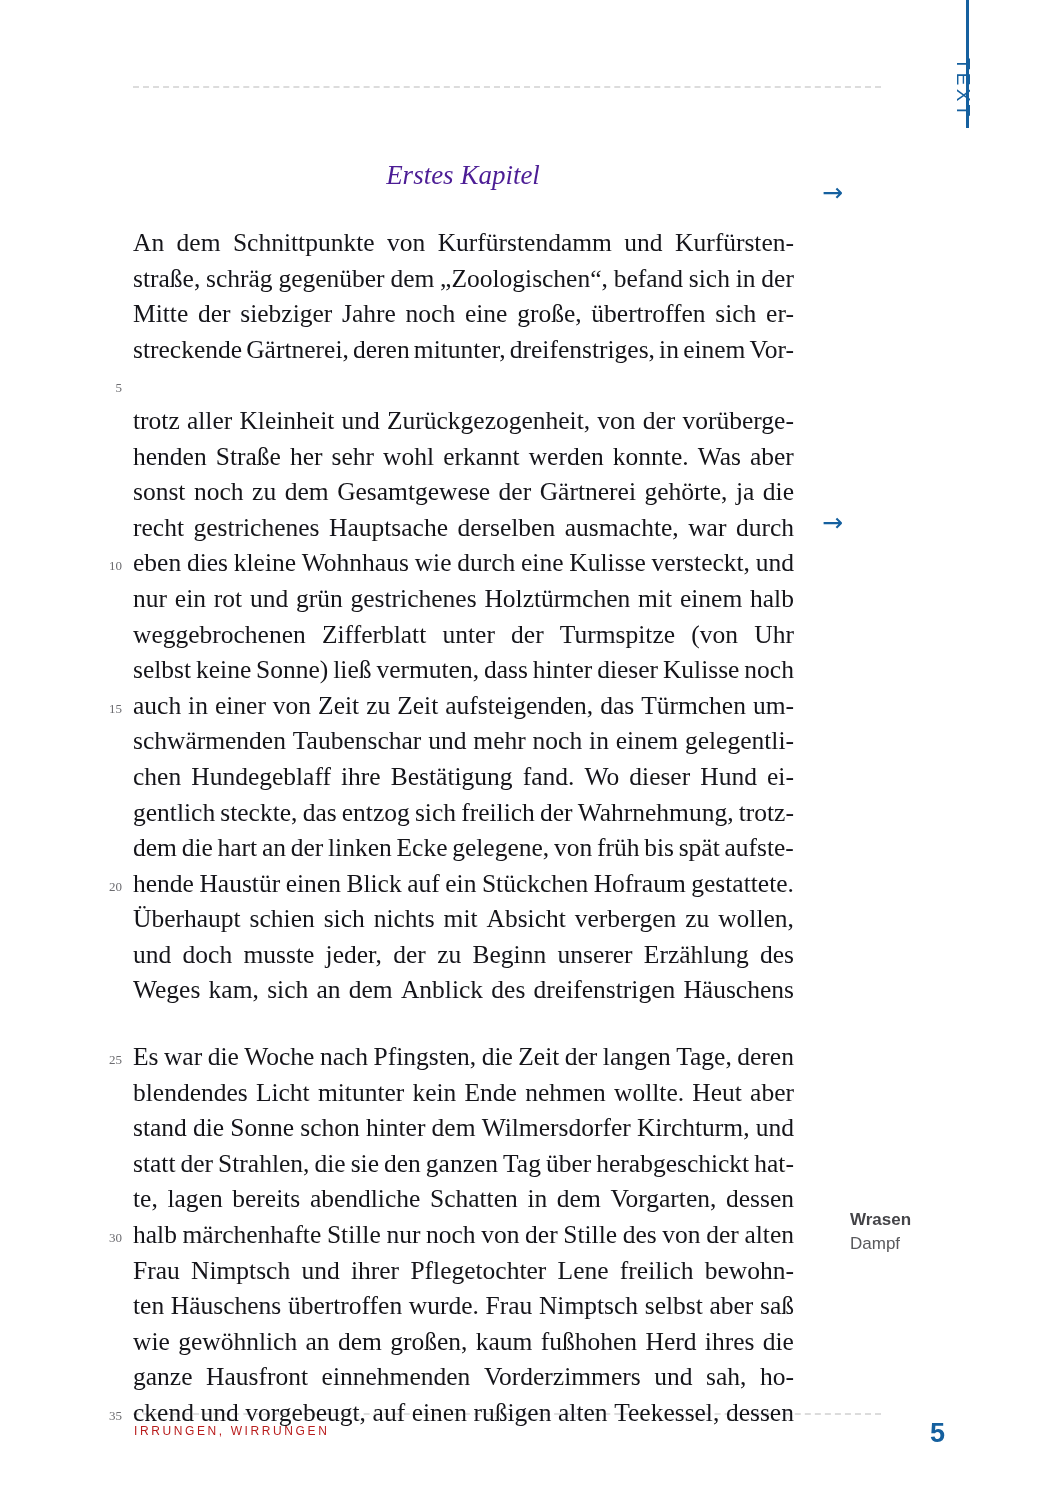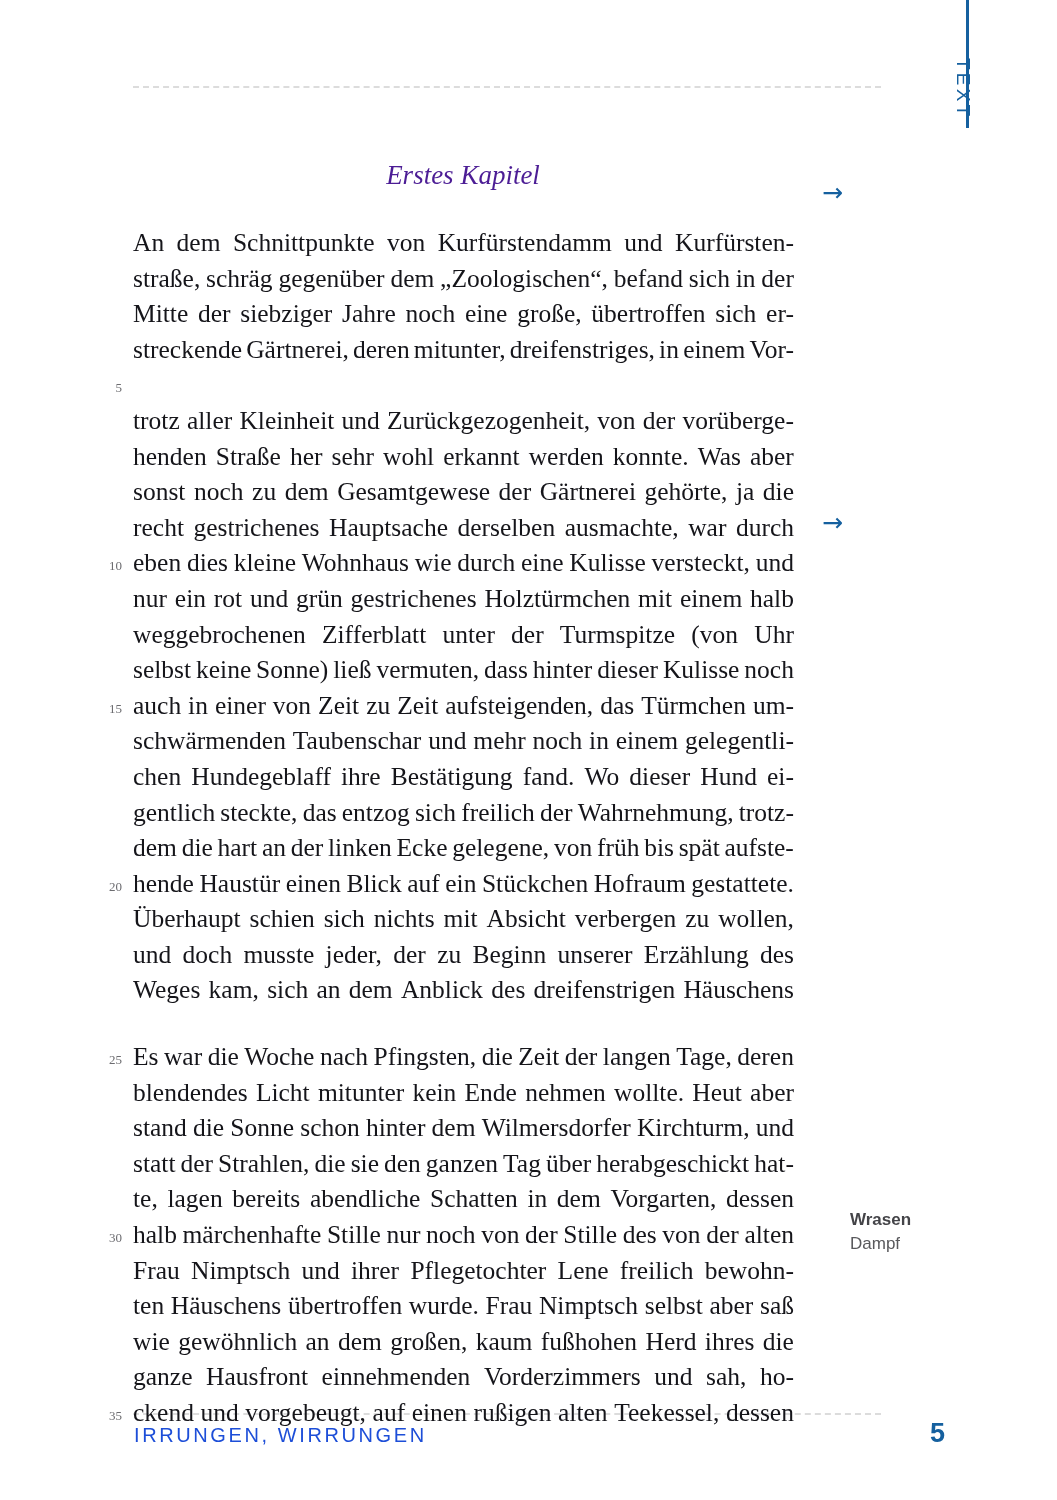--- a/index.html
+++ b/index.html
@@ -130,23 +130,23 @@
     display: block;
   }
   .gloss .sense { display: block; }
 
   
   .footer-title {
     position: absolute;
     left: 134px;
     top: 1424px;
     font-family: "Liberation Sans", sans-serif;
-    font-size: 20px;
+    font-size: 12px;
     letter-spacing: 2.6px;
-    color: #1d4ed8;
+    color: #b91c1c;
   }
   .folio {
     position: absolute;
     left: 930px;
     top: 1418px;
     font-family: "Liberation Sans", sans-serif;
     font-size: 27px;
     font-weight: bold;
     color: #15609f;
   }

